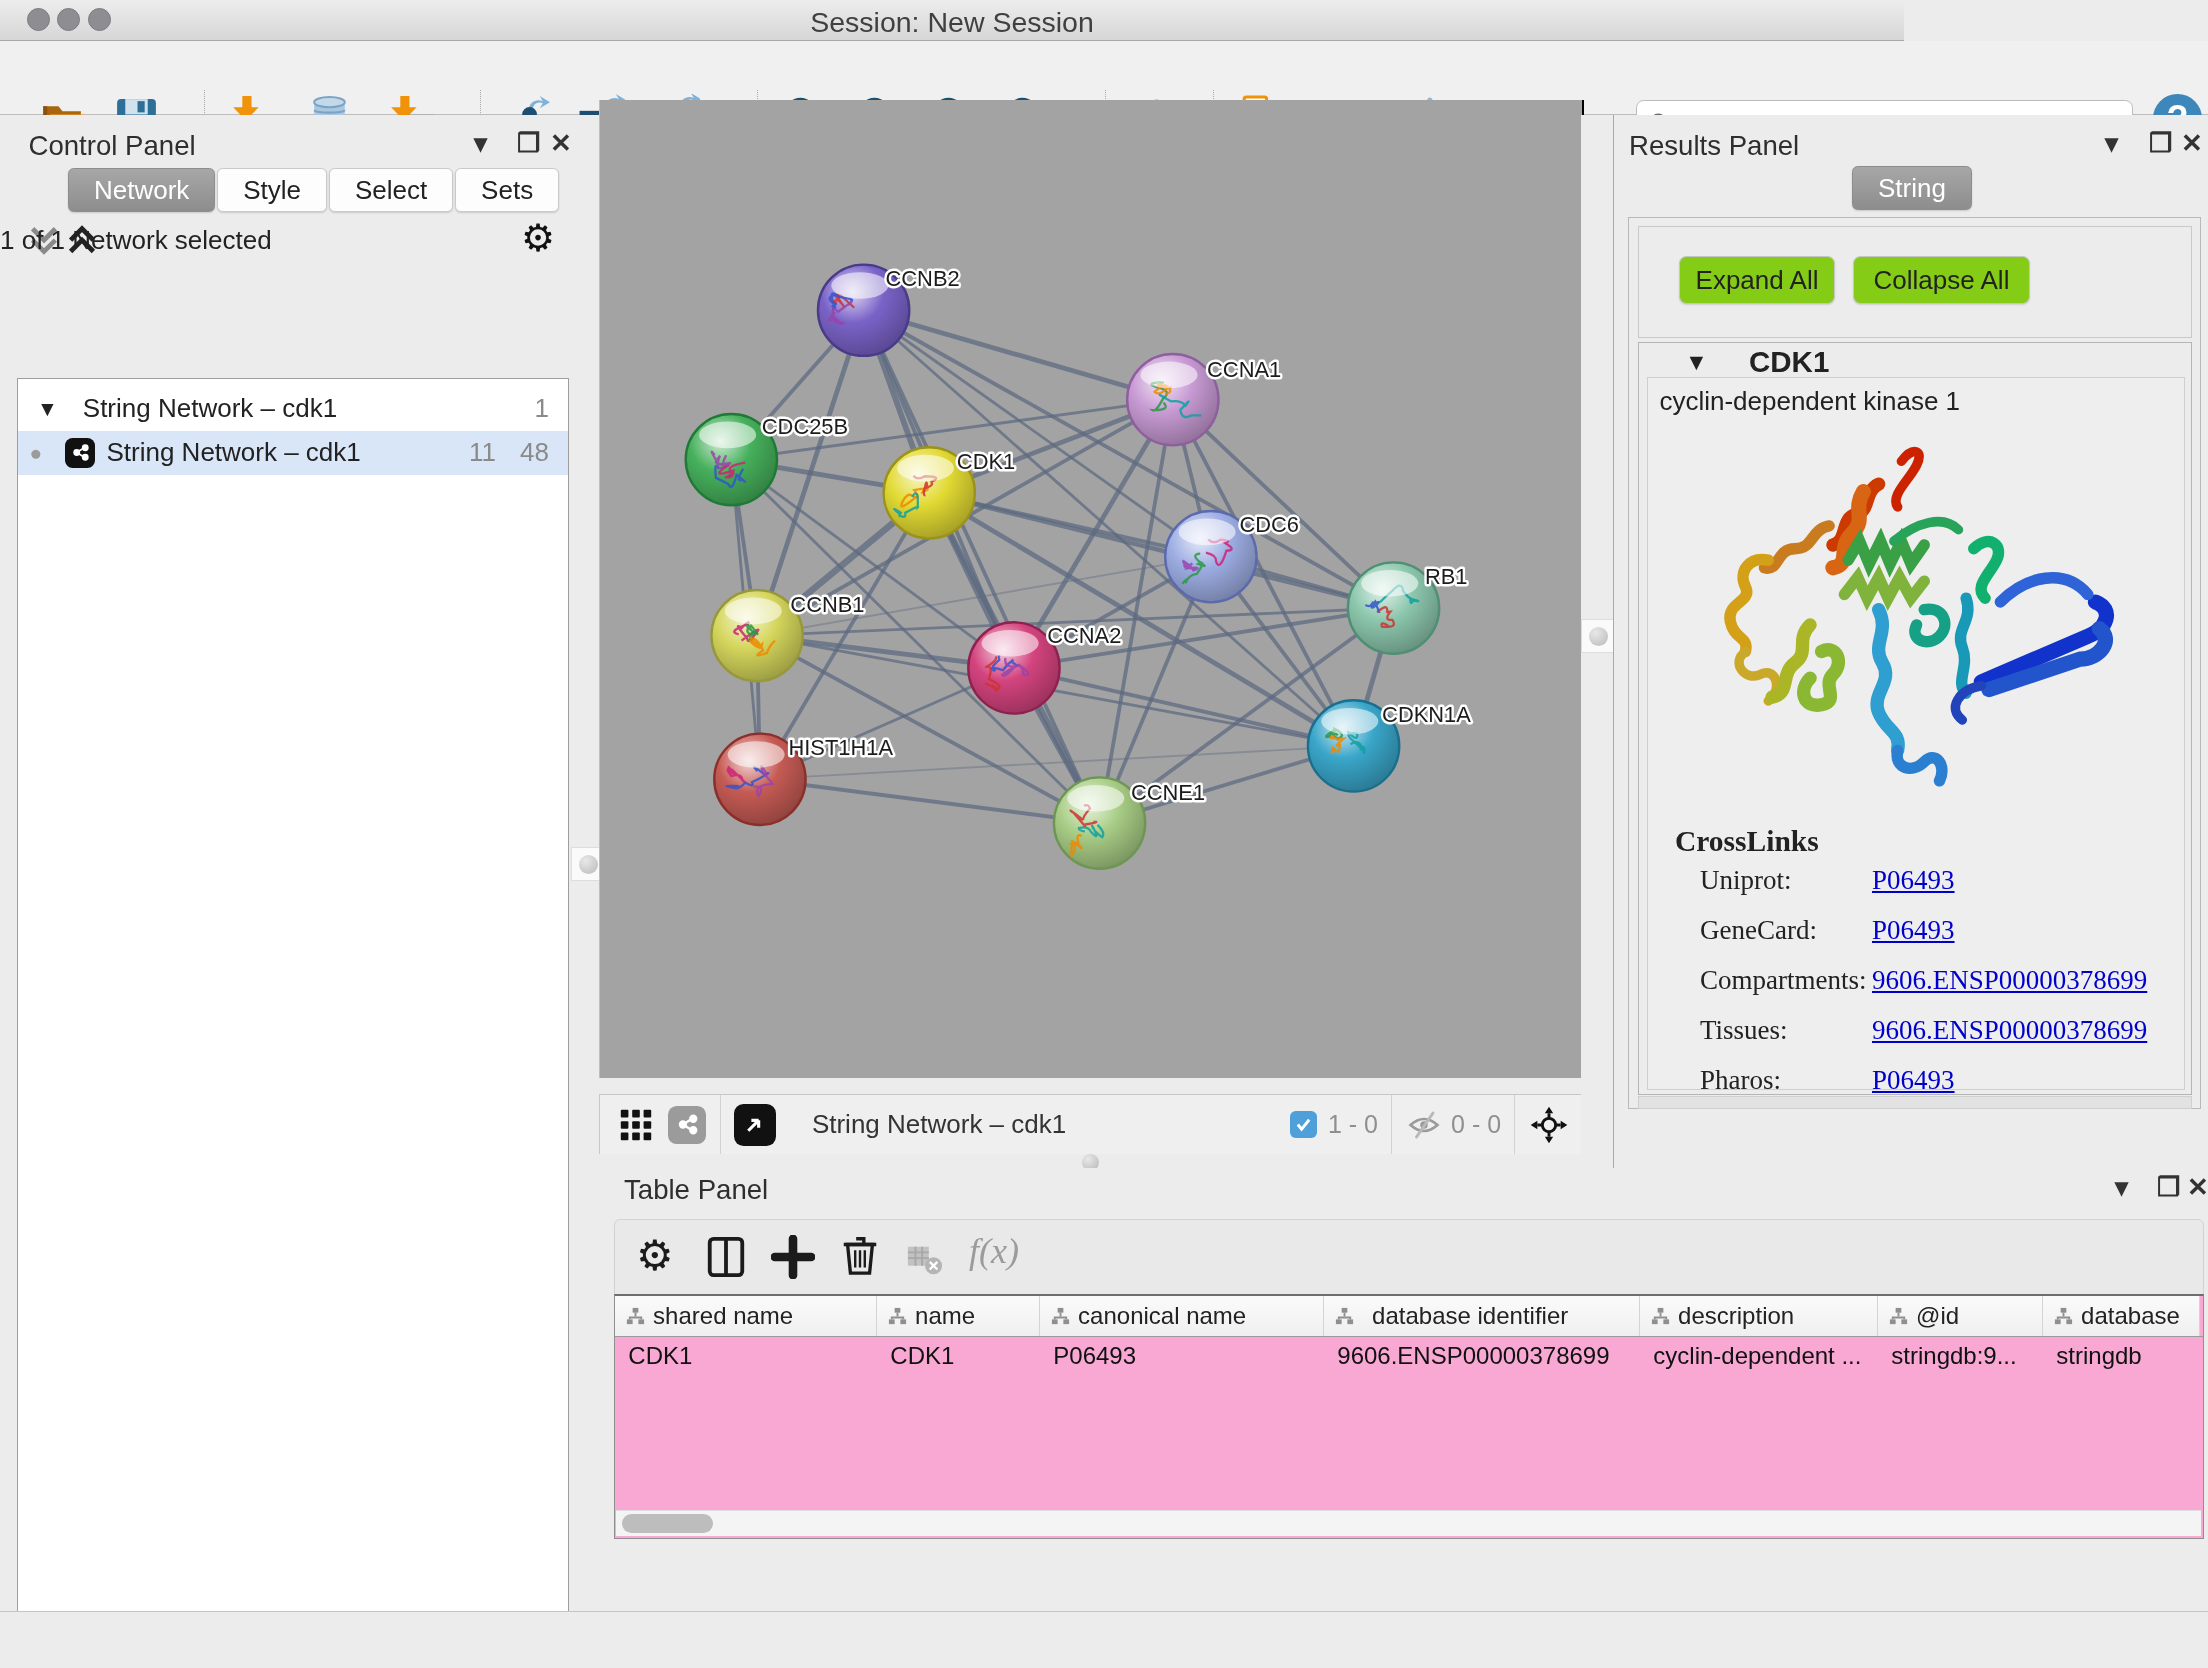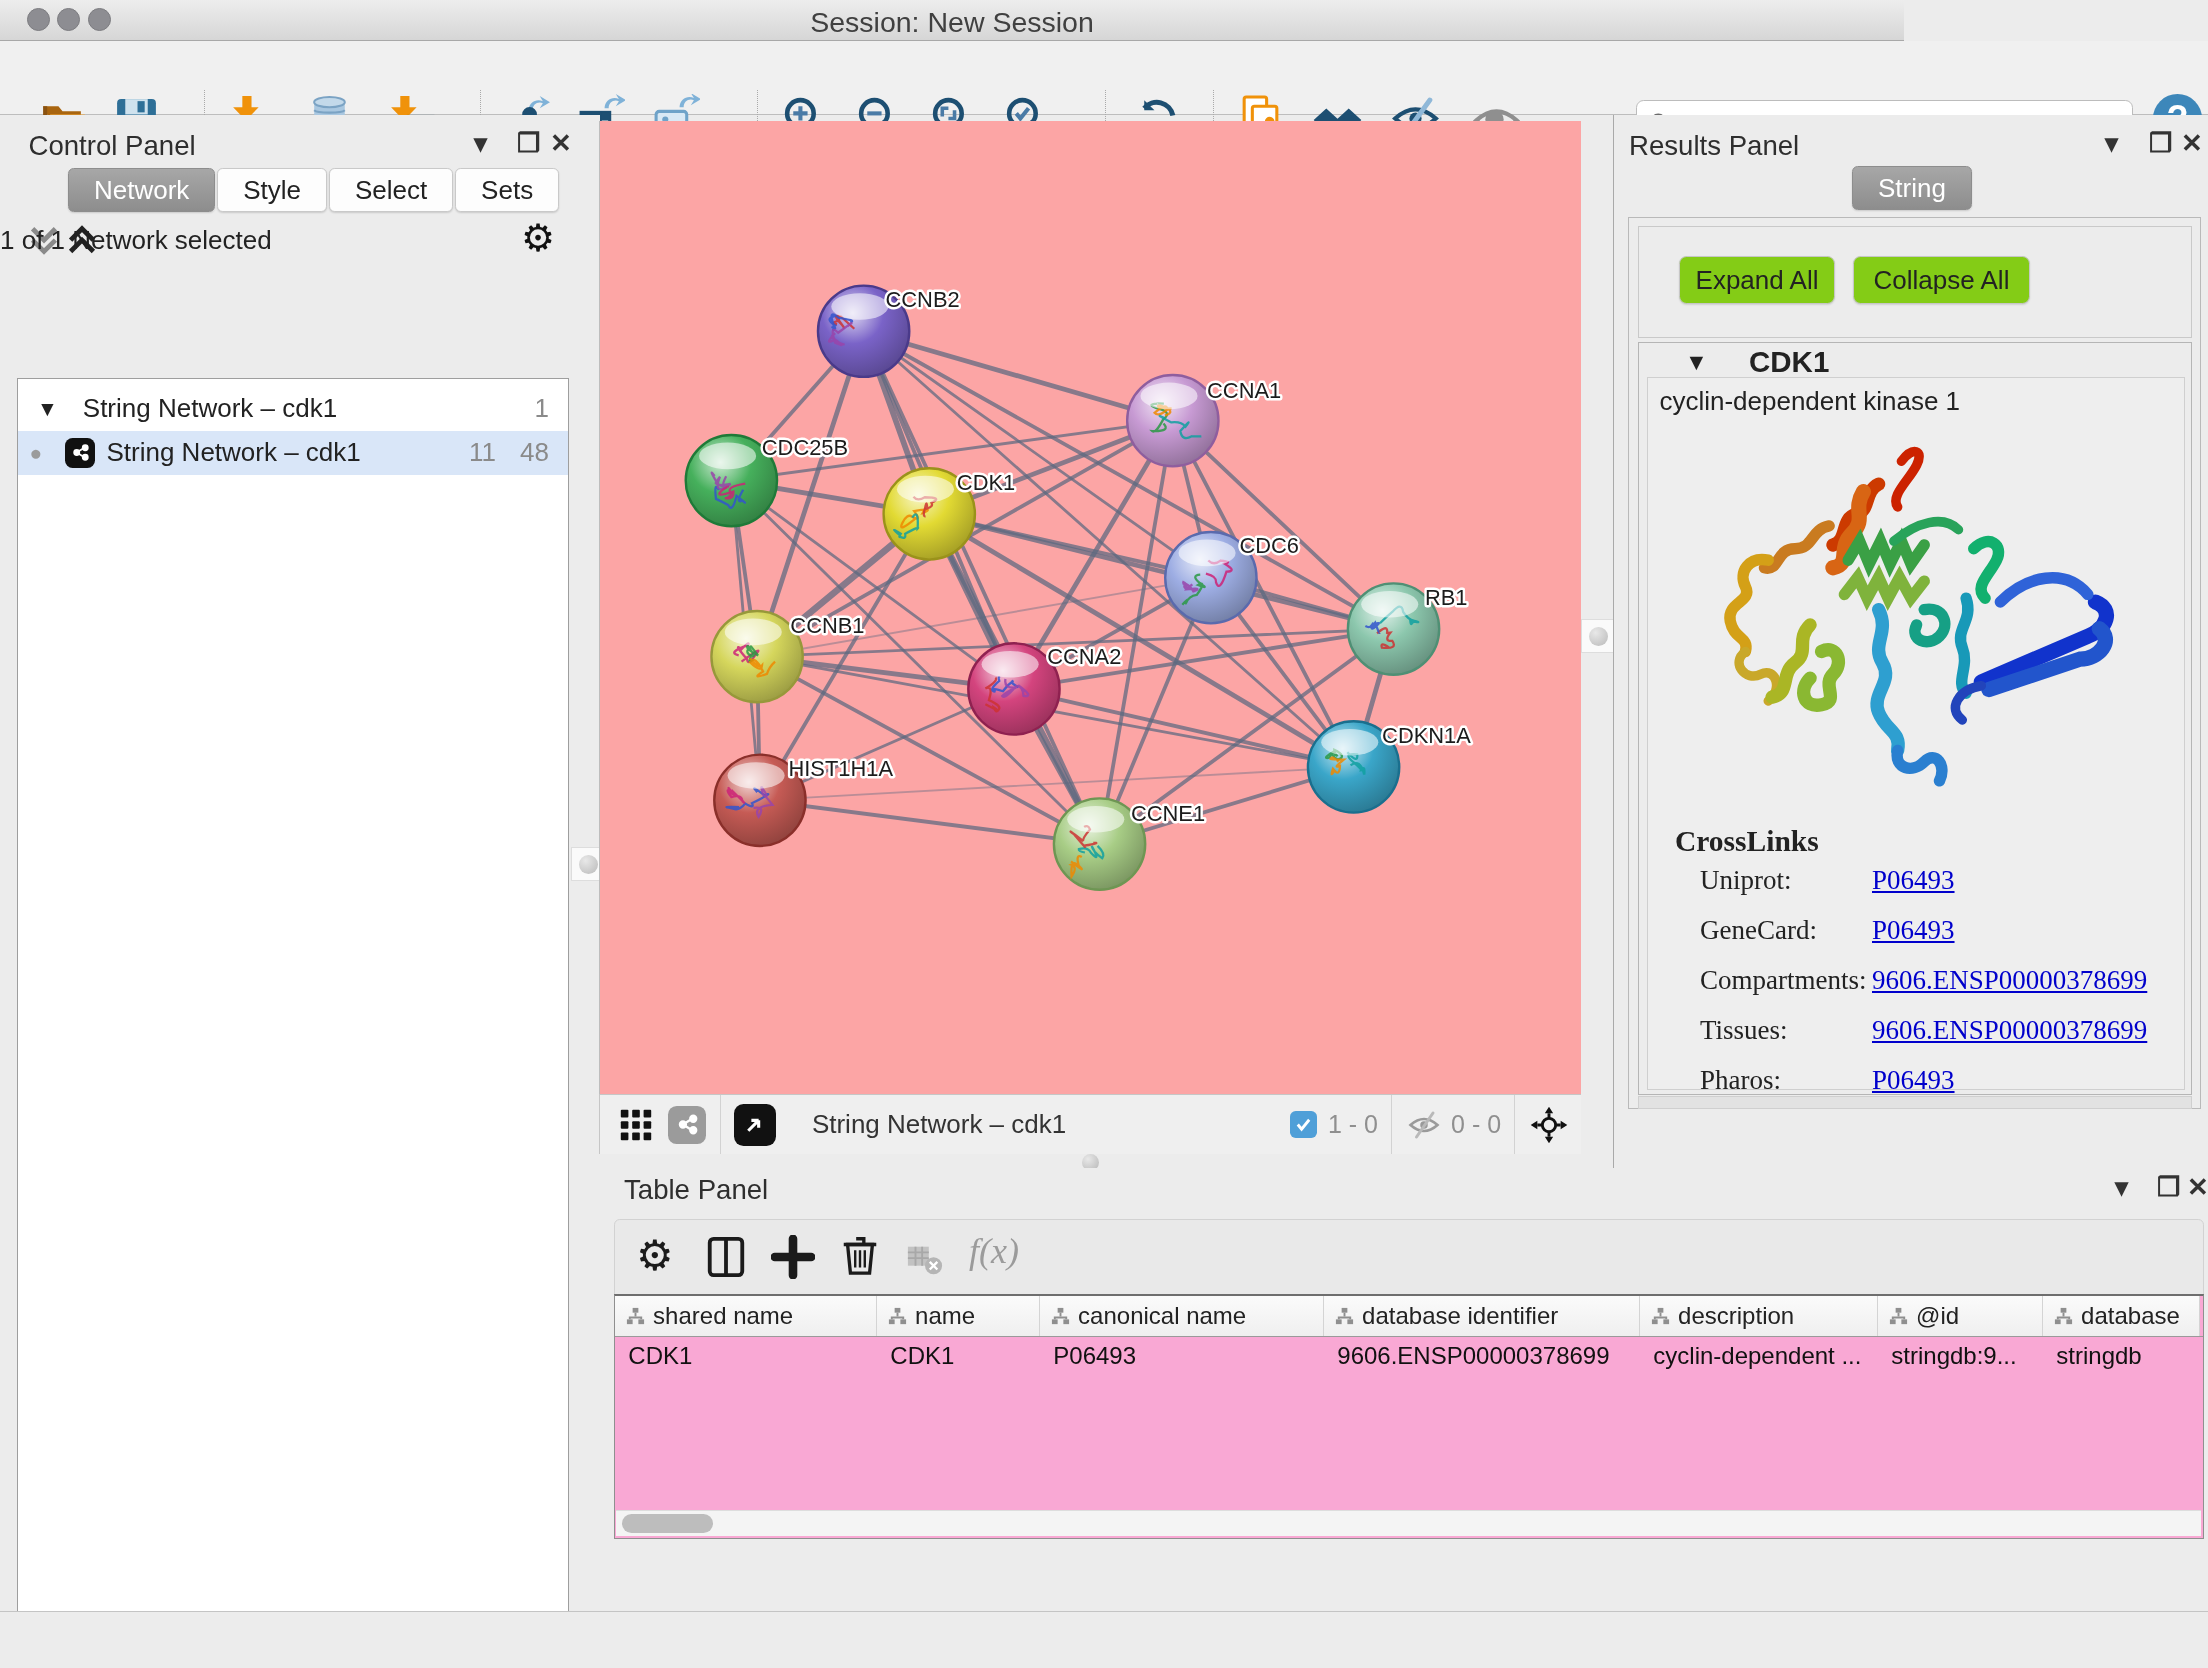--- a/index.html
+++ b/index.html
@@ -34,22 +34,22 @@
   .tab.active{background:linear-gradient(#a7a7a7,#8d8d8d);color:#fff;border-color:#8d8d8d;}
   
   .cp-treebox{left:17px;top:263px;width:550px;height:1339px;background:#fff;
     border:1.9px solid #9e9e9e;}
   .tree-row{position:relative;height:44px;font-size:26px;display:flex;align-items:center;}
   .tree-row.sel{background:#d9e6f8;}
   .badge-share{width:30px;height:30px;background:#111;border-radius:7.6px;display:inline-flex;
     align-items:center;justify-content:center;margin-right:11.4px;}
   .cnt{color:#8a8a8a;}
   
-  .canvas{left:599px;top:121px;width:982px;height:978px;background:#fca5a5;
-    border-left:1px solid #bdbdbd;border-right:6px solid #000000;}
+  .canvas{left:599px;top:100px;width:982px;height:978px;background:#a3a3a3;
+    border-left:1px solid #bdbdbd;border-right:2px solid #000000;}
   .canvasbar{left:599px;top:1094px;width:982px;height:59px;background:#efefef;
     border:1px solid #c6c6c6;display:flex;align-items:center;}
   .cb-sep{width:0;height:59px;border-left:1px solid #d2d2d2;margin:0 13.3px;}
   .cb-text{font-size:26px;color:#333;}
   .cb-gray{font-size:25px;color:#8f8f8f;}
   .checkbox{width:27px;height:27px;background:#4f9fd8;border-radius:5.7px;display:inline-flex;
     align-items:center;justify-content:center;}
   
   .vsplit{background:#ececec;}
   .handle{width:32px;height:32px;background:#fafafa;border:1px solid #ddd;display:flex;
@@ -695,21 +695,21 @@
             <g fill="#8f8f8f">
               <rect x="8" y="2" width="6" height="5"></rect>
               <rect x="2" y="14" width="6" height="5"></rect>
               <rect x="14" y="14" width="6" height="5"></rect>
               <path d="M10 7h2v4h-2z"></path>
               <path d="M4 14v-3h14v3h-2v-1H6v1z"></path>
             </g>
           </svg>
           <span>canonical name</span>
         </div>
-        <div class="th" style="width: 316px;">
+        <div class="th" style="width: 316px; gap: 10px;">
           <svg width="21" height="21" viewBox="0 0 22 22" style="margin-right:7.6px;flex:none">
             <g fill="#8f8f8f">
               <rect x="8" y="2" width="6" height="5"></rect>
               <rect x="2" y="14" width="6" height="5"></rect>
               <rect x="14" y="14" width="6" height="5"></rect>
               <path d="M10 7h2v4h-2z"></path>
               <path d="M4 14v-3h14v3h-2v-1H6v1z"></path>
             </g>
           </svg>
           <span>database identifier</span>

